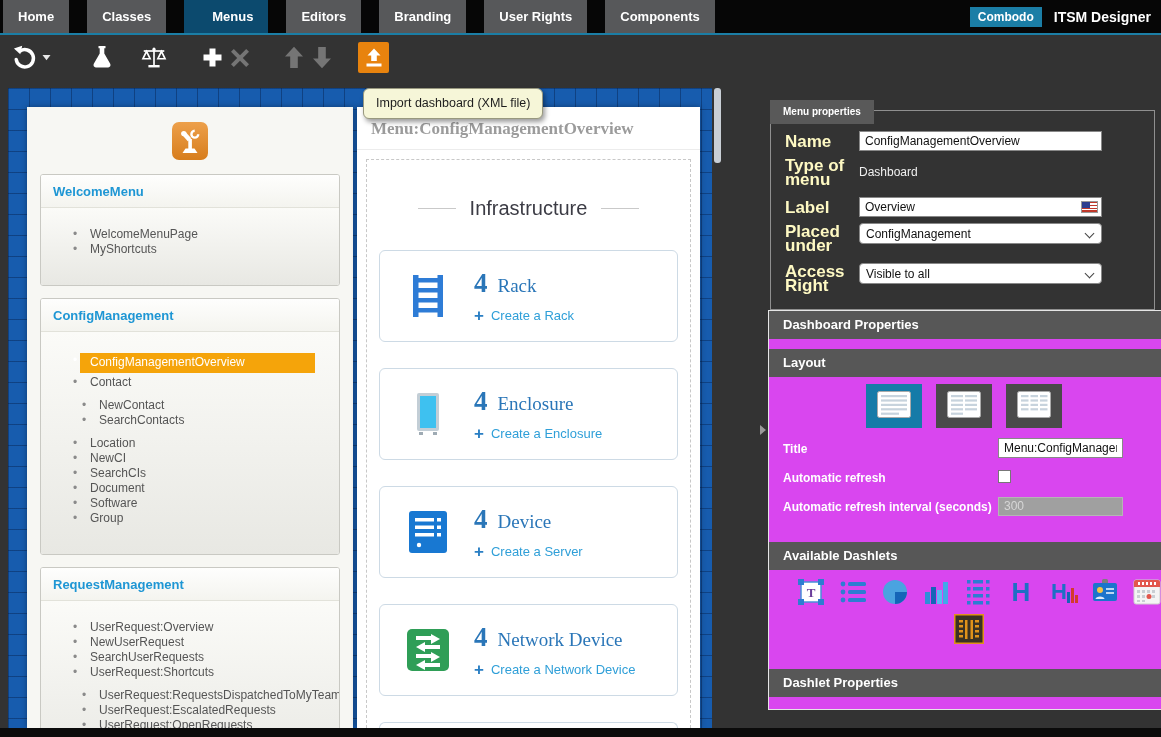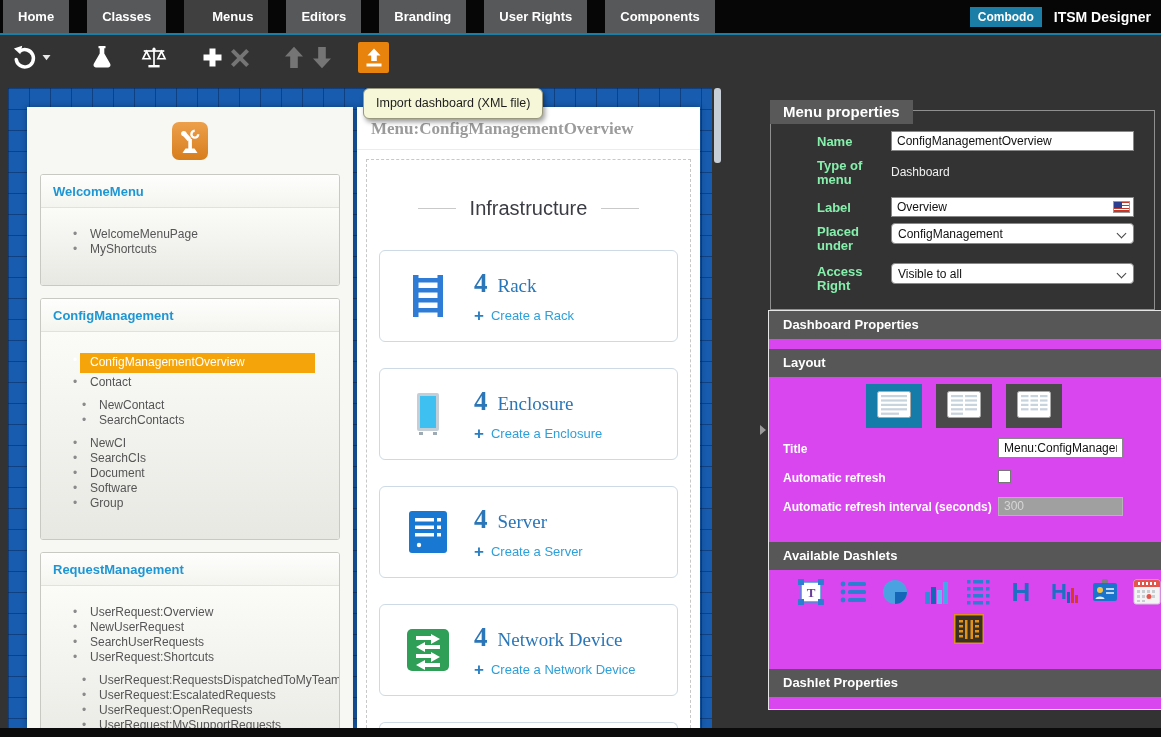--- a/index.html
+++ b/index.html
@@ -6,21 +6,21 @@
   html,body{background:#111;}
   .screen{position:relative;width:1161px;height:737px;background:#333;overflow:hidden;
           font-family:"Liberation Sans",sans-serif;}
 
   
   .navbar{position:absolute;left:0;top:0;width:100%;height:35px;background:#060606;
           border-bottom:2px solid #1b7ea6;display:flex;justify-content:space-between;}
   .tabs{display:flex;gap:18px;margin-left:3px;}
   .tab{background:#57585a;color:#fff;font-weight:bold;font-size:13px;padding:0 15px;
        display:flex;align-items:center;cursor:pointer;}
-  .tab.selected{background:#404040;padding-left:28px;}
+  .tab.selected{background:#0c4a6e;padding-left:28px;}
   .nav-right{display:flex;align-items:center;gap:12px;margin-right:10px;}
   .brand-badge{background:#1b7ea6;color:#fff;font-weight:bold;font-size:12px;padding:3px 8px;}
   .app-title{color:#fff;font-weight:bold;font-size:14px;}
 
   
   .toolbar{position:absolute;left:0;top:35px;width:100%;height:45px;background:#333;
            display:flex;align-items:center;}
   .tb-btn{background:none;border:none;color:#fff;width:28px;height:34px;display:flex;
           align-items:center;justify-content:center;cursor:pointer;padding:0;}
   .tb-btn svg{display:block;}
@@ -85,23 +85,23 @@
   .card-action .plus{color:#2a7fc4;font-weight:bold;font-size:17px;line-height:1;}
 
   
   .rpanel{position:absolute;left:712px;top:0;right:0;height:100%;background:#333;}
   .vscroll{position:absolute;left:2px;top:8px;width:7px;height:75px;background:#c9cfd6;border-radius:3px;cursor:pointer;}
   .expander{position:absolute;left:48px;top:345px;width:0;height:0;border-left:6px solid #9a9a9a;
             border-top:5px solid transparent;border-bottom:5px solid transparent;cursor:pointer;}
   .fieldset{position:absolute;left:58px;top:30px;width:385px;height:200px;border:1px solid #8f8f8f;
             padding-top:20px;}
   .fs-tab{position:absolute;left:-1px;top:-11px;height:24px;line-height:24px;padding:0 13px;
-          background:#595959;color:#fff;font-size:15px;font-weight:bold;}
+          background:#595959;color:#fff;font-size:10px;font-weight:bold;}
   .frow{display:flex;align-items:flex-start;padding-left:14px;margin-bottom:6px;position:relative;}
-  .flabel{flex:0 0 74px;font-size:13px;font-weight:bold;color:#86efac;padding-top:4px;line-height:14px;margin-left:32px;}
+  .flabel{flex:0 0 74px;font-size:17px;font-weight:bold;color:#fef9c3;padding-top:4px;line-height:14px;}
   .fctrl{position:relative;}
   .fvalue{font-size:12px;color:#f0f0f0;padding-top:8px;display:block;}
   .txt{width:243px;height:20px;border:1px solid #888;font-size:12px;padding:0 5px;background:#fff;color:#111;
        font-family:"Liberation Sans",sans-serif;}
   .txt.flagged{padding-right:26px;}
   .us-flag{position:absolute;right:4px;top:4px;width:17px;height:12px;border:1px solid #9a9a9a;
            background:repeating-linear-gradient(#c0392b 0 1.4px,#fff 1.4px 2.8px);}
   .us-flag::after{content:"";position:absolute;left:0;top:0;width:8px;height:6px;background:#2c3e8f;}
   .select{width:243px;height:21px;background:#fff;border:1px solid #888;border-radius:4px;font-size:12px;
           color:#111;display:flex;align-items:center;padding:0 22px 0 6px;position:relative;cursor:pointer;}
@@ -296,20 +296,23 @@
                 </div>
 
                 <div class="tree-item lvl2">
                   <span class="ti-label">NewContact</span>
                 </div>
 
                 <div class="tree-item lvl2">
                   <span class="ti-label">SearchContacts</span>
                 </div>
 
+                <div class="tree-item lvl1">
+                  <span class="ti-label">Location</span>
+                </div>
 
                 <div class="tree-item lvl1">
                   <span class="ti-label">NewCI</span>
                 </div>
 
                 <div class="tree-item lvl1">
                   <span class="ti-label">SearchCIs</span>
                 </div>
 
                 <div class="tree-item lvl1">
@@ -431,21 +434,21 @@
                     <rect x="28" y="14.5" width="4" height="3.5"></rect>
                     <rect x="6" y="22" width="19" height="3.5"></rect>
                     <rect x="28" y="22" width="4" height="3.5"></rect>
                     <circle cx="10" cy="34" r="2.2"></circle>
                   </g>
                 </svg>
               </span>
               <div class="card-text">
                 <div class="card-head">
                   <span class="card-count">4</span>
-                  <span class="card-label">Server</span>
+                  <span class="card-label">Device</span>
                 </div>
                 <div class="card-action">
                   <span class="plus">+</span>
                   <span>Create a Server</span>
                 </div>
               </div>
             </div>
 
             <div class="stat-card">
               <span class="card-icon">

